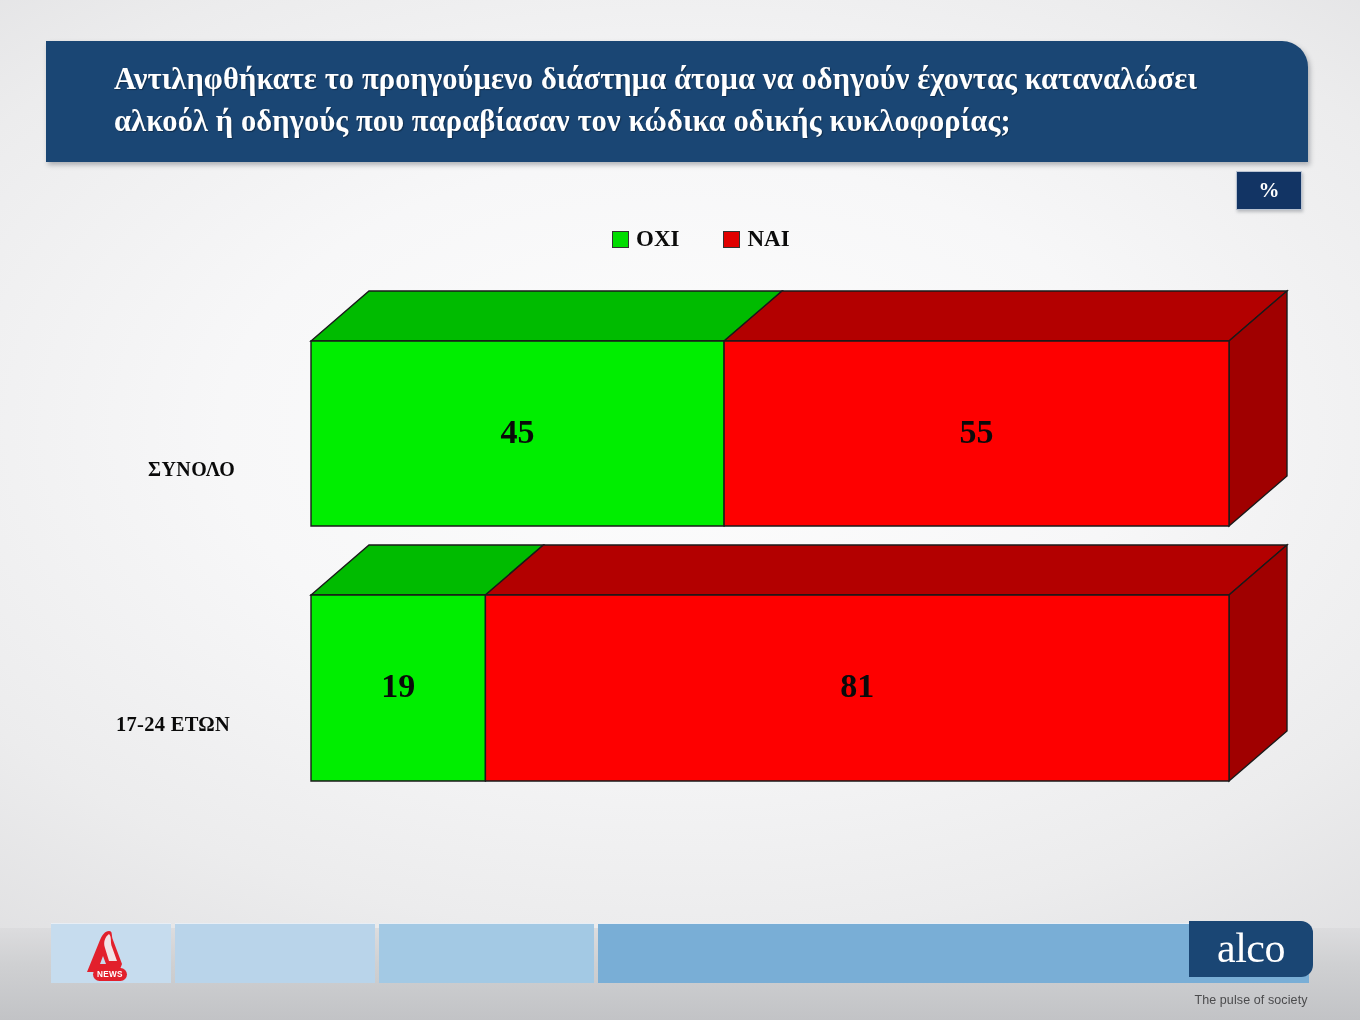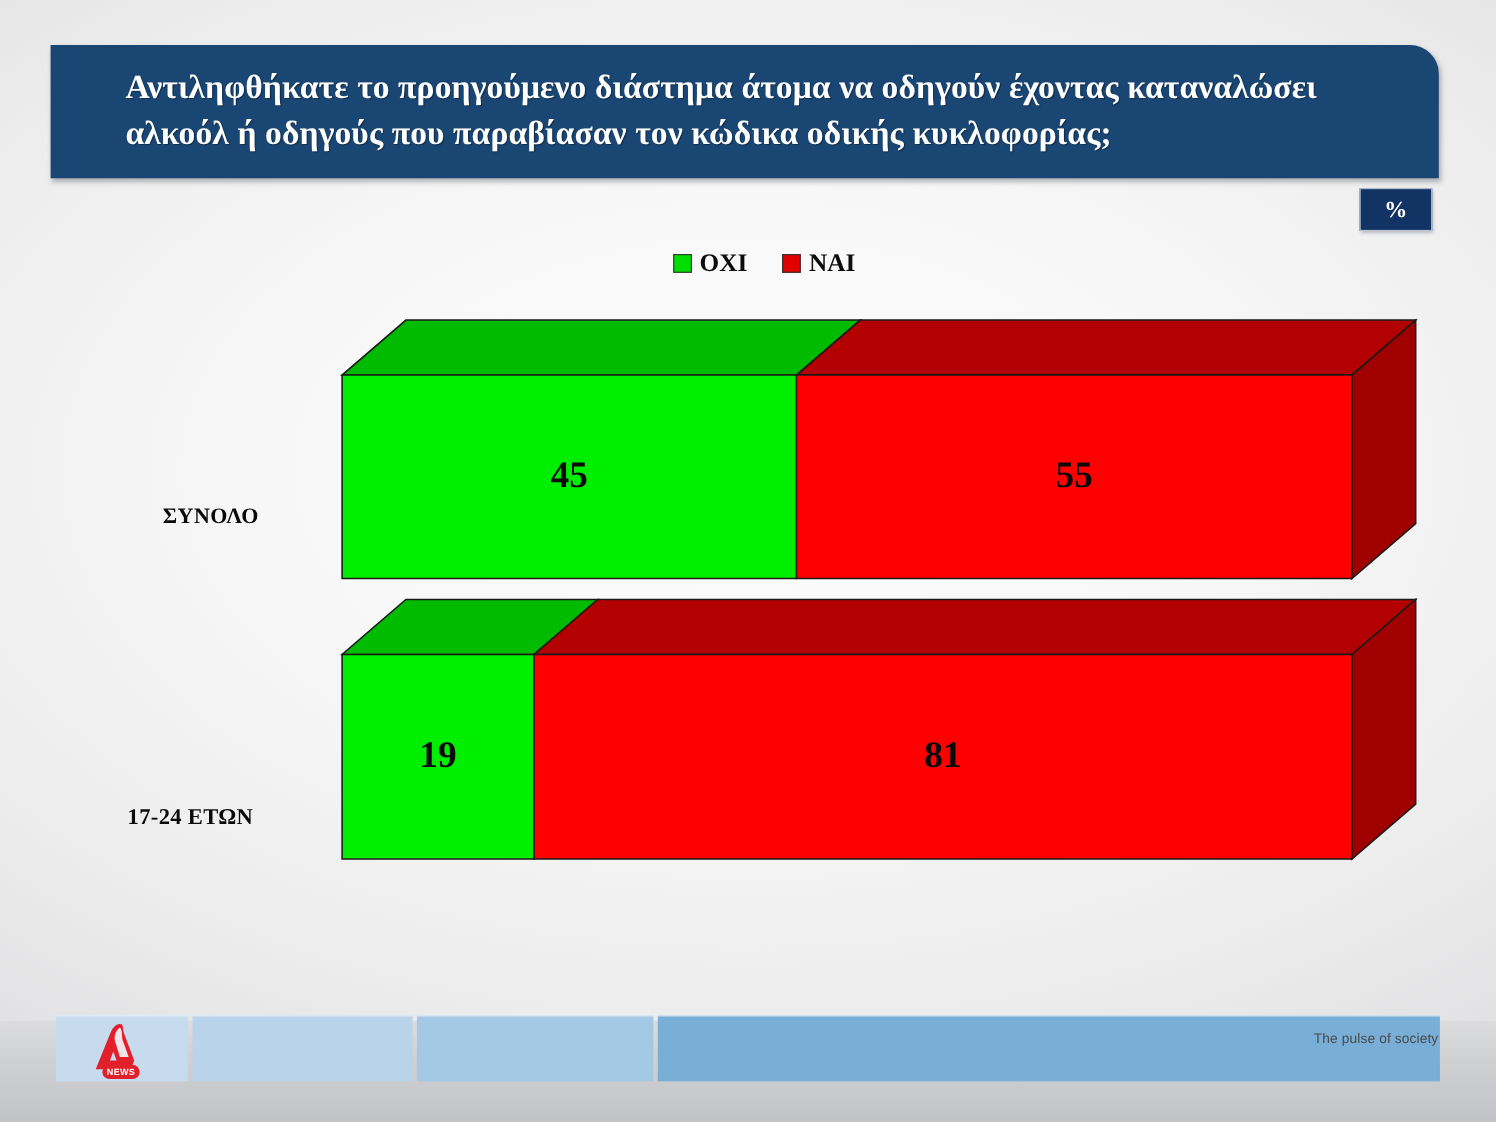--- a/index.html
+++ b/index.html
@@ -67,21 +67,21 @@
     font-size: 21px;
   }
 
   
   .legend {
     position: absolute;
     left: 612px;
     top: 226px;
     display: flex;
     align-items: center;
-    gap: 32px;
+    gap: 44px;
   }
   .legend-item {
     display: flex;
     align-items: center;
     gap: 7px;
   }
   .legend-swatch {
     width: 15px;
     height: 15px;
     border: 1px solid #333333;
@@ -117,21 +117,20 @@
     left: 148px;
     top: 458px;
     font-size: 20px;
     letter-spacing: 0.4px;
   }
   #cat-label-1 {
     left: 116px;
     top: 713px;
     font-size: 20.5px;
     letter-spacing: 0.3px;
-    margin-top: 19px;
   }
 
   
   .footer-strip {
     position: absolute;
     left: 0;
     bottom: 0;
     width: 1360px;
     height: 92px;
     background: linear-gradient(to bottom, #dcdcde 0%, #cfd0d2 40%, #c2c3c6 100%);
@@ -261,16 +260,19 @@
         <rect x="14" y="40" width="34" height="13" rx="6.5" fill="#e2202c"></rect>
         <text x="31" y="49.3" text-anchor="middle" font-family="'Liberation Sans', sans-serif" font-size="8.2" font-weight="bold" fill="#ffffff" letter-spacing="0.3">NEWS</text>
       </svg>
     </div>
     <div class="fblock fblock-1"></div>
     <div class="fblock fblock-2"></div>
     <div class="fblock fblock-3"></div>
   </div>
 
   <div class="alco-wrap">
+    <div class="alco-box">
+      <span class="alco-word">alco</span>
+    </div>
     <div class="alco-tag">The pulse of society</div>
   </div>
 
 </div>
 
 </body></html>

